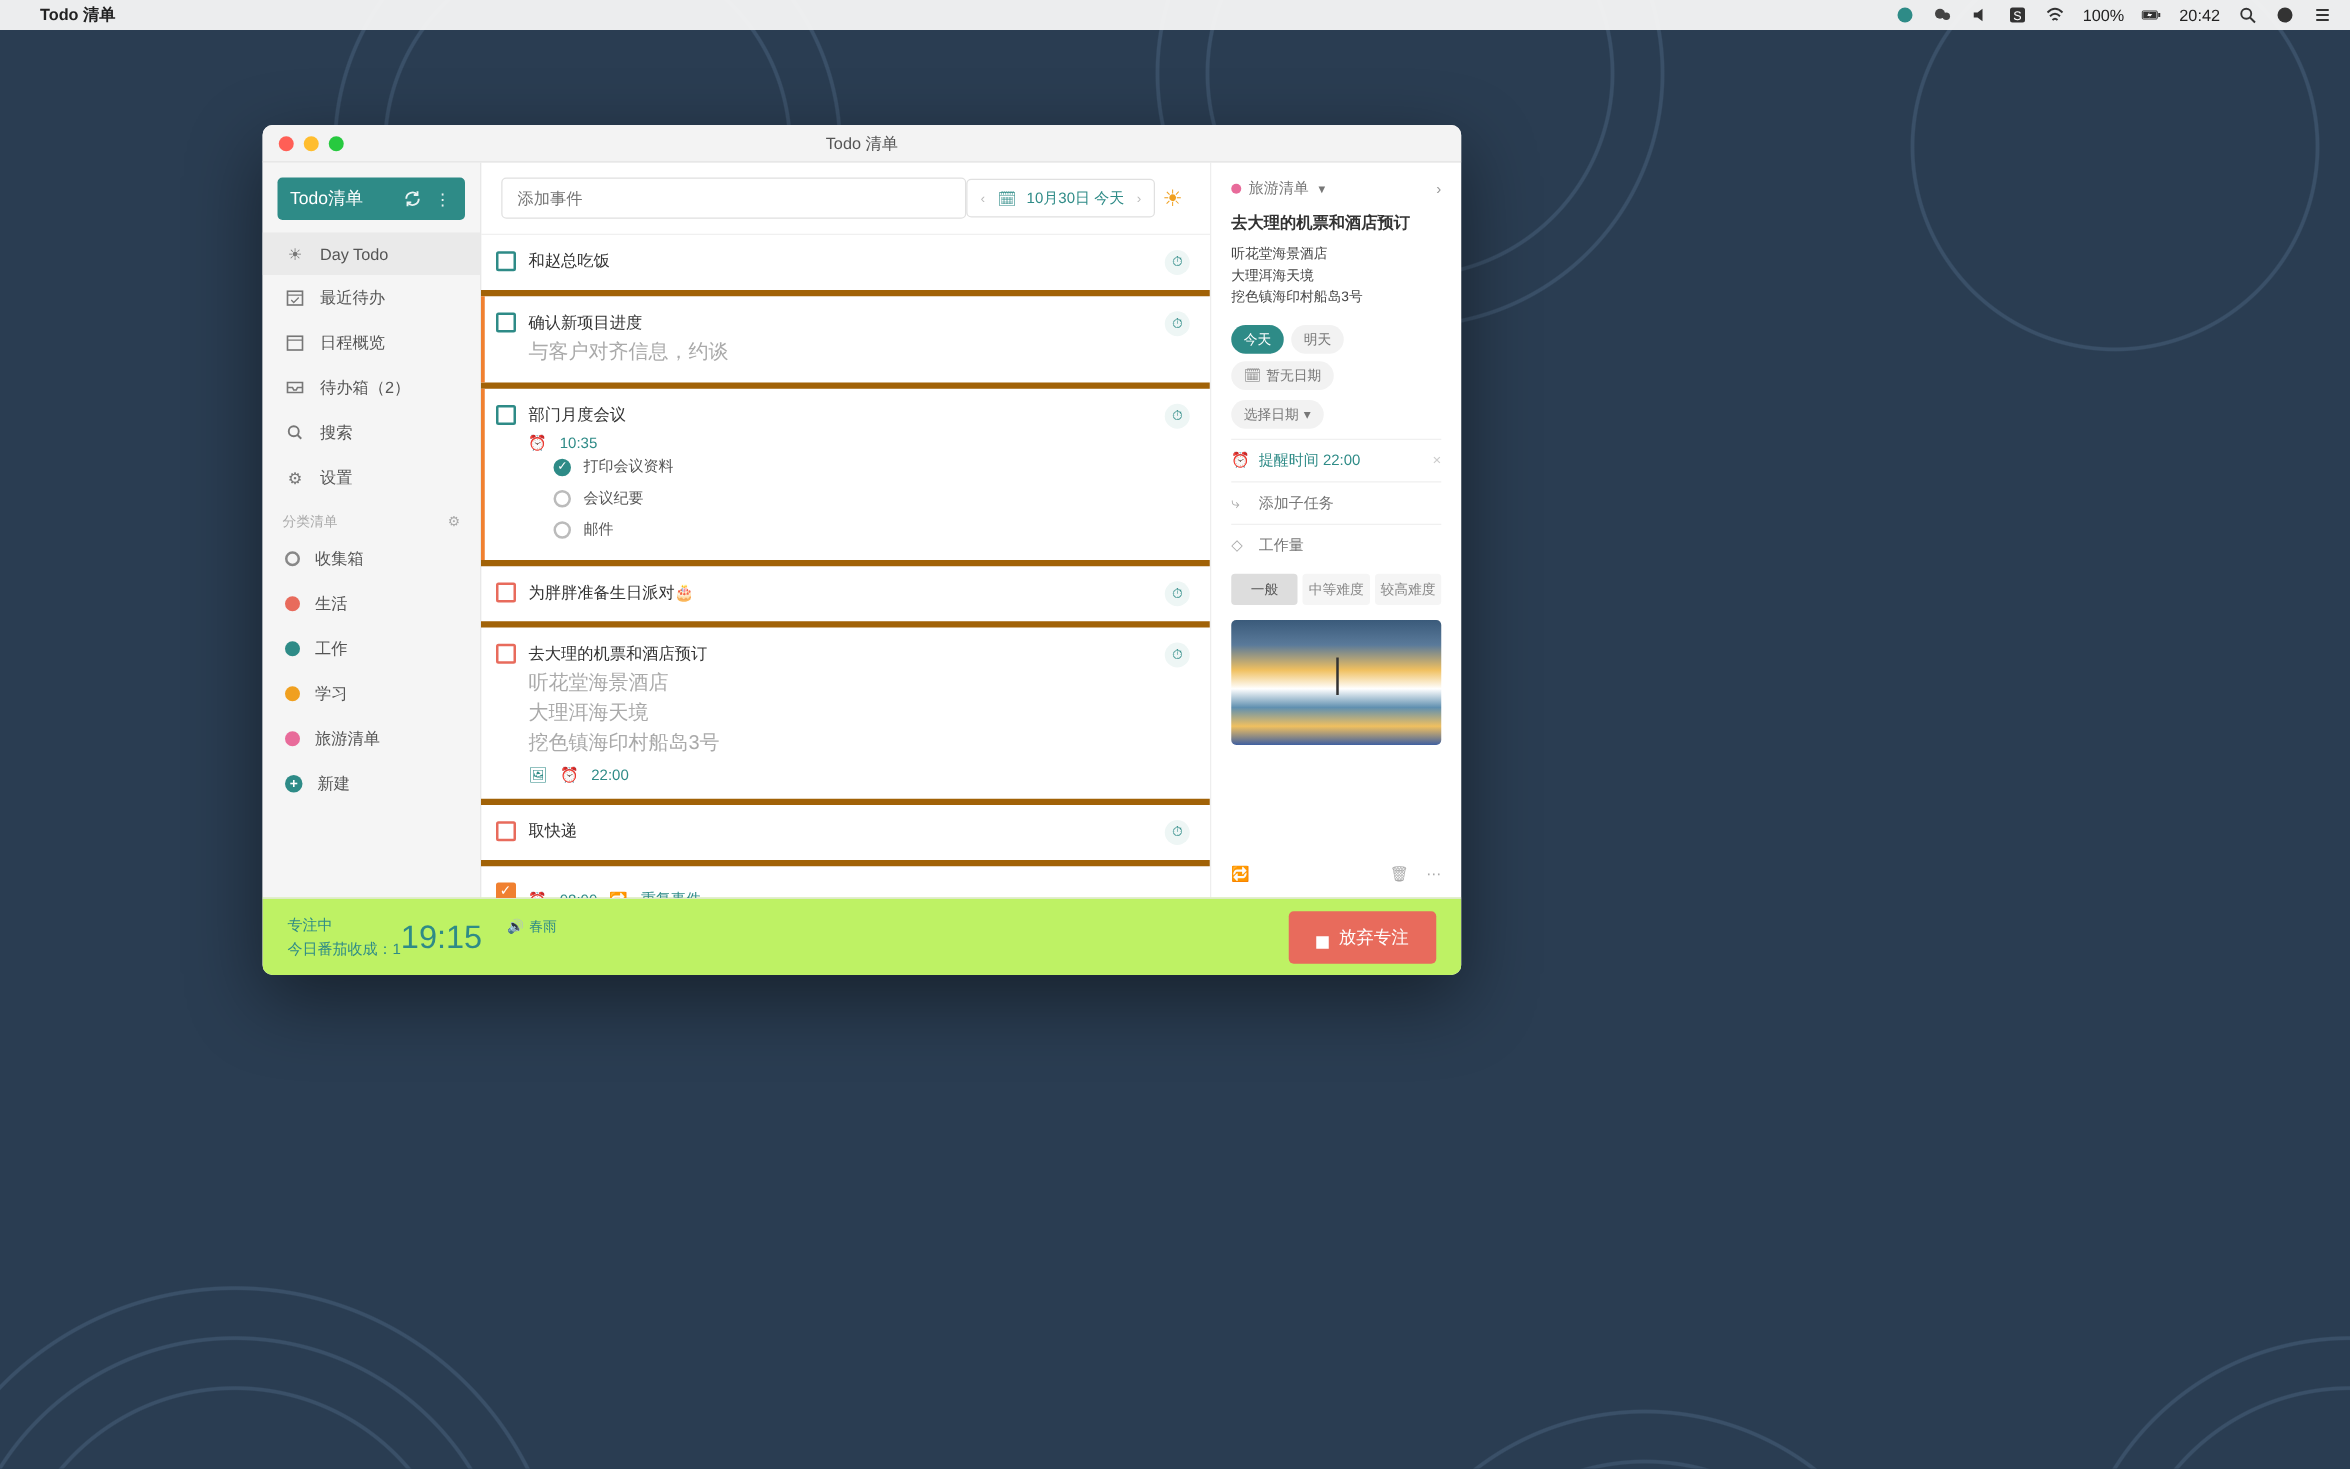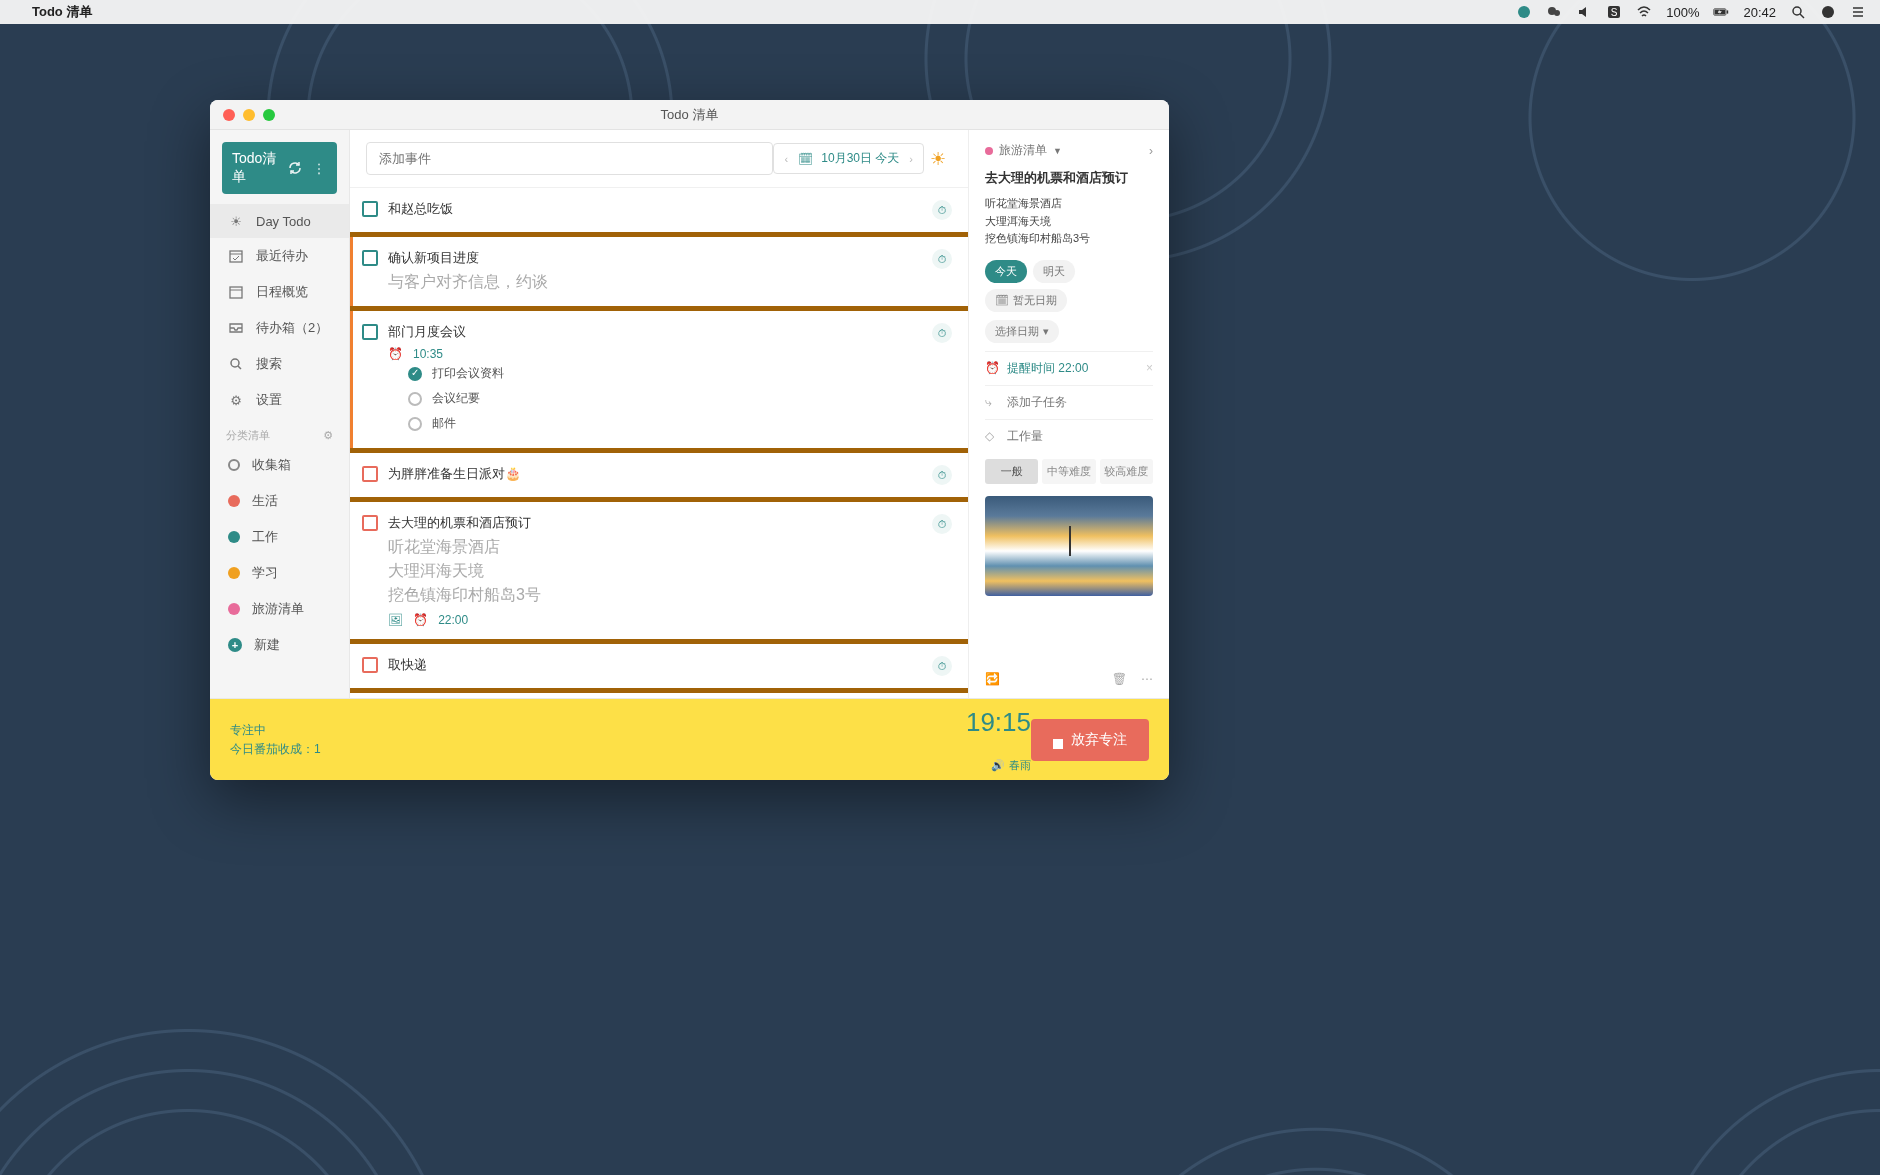--- a/index.html
+++ b/index.html
@@ -29,21 +29,21 @@
 .window { position:absolute; top:100px; left:210px; width:959px; height:680px; background:#fff; border-radius:8px; box-shadow:0 20px 60px rgba(0,0,0,.45); overflow:hidden; display:flex; flex-direction:column; }
 .titlebar { height:30px; background:#f3f3f3; border-bottom:1px solid #e3e3e3; display:flex; align-items:center; position:relative; }
 .traffic { display:flex; gap:8px; padding-left:13px; }
 .traffic span { width:12px; height:12px; border-radius:50%; display:block; }
 .tl-close{background:#ff5f56;} .tl-min{background:#ffbd2e;} .tl-max{background:#27c93f;}
 .titlebar .title { position:absolute; left:0; right:0; text-align:center; font-size:13px; color:#555; pointer-events:none; }
 
 .body { flex:1; display:flex; min-height:0; }
 
 
-.sidebar { width:140px; background:#f5f5f5; border-right:1px solid #e8e8e8; display:flex; flex-direction:column; font-size:13px; color:#555; overflow-y:auto; }
+.sidebar { width:175px; background:#f5f5f5; border-right:1px solid #e8e8e8; display:flex; flex-direction:column; font-size:13px; color:#555; overflow-y:auto; }
 .side-header { margin:12px 12px 10px; background:#2e8b87; color:#fff; border-radius:4px; display:flex; align-items:center; padding:8px 10px; gap:8px; }
 .side-header .txt { flex:1; font-size:14px; }
 .side-header .ico { width:16px; height:16px; display:flex; align-items:center; justify-content:center; opacity:.9; }
 .side-item { display:flex; align-items:center; gap:12px; padding:9px 18px; cursor:pointer; color:#555; }
 .side-item.active { background:#eaeaea; }
 .side-item .ico { width:16px; height:16px; color:#777; display:flex; align-items:center; justify-content:center; }
 .side-section { display:flex; align-items:center; padding:10px 16px 4px; font-size:11px; color:#aaa; }
 .side-section .gear { margin-left:auto; }
 .cat-dot { width:12px; height:12px; border-radius:50%; }
 .cat-ring { width:12px; height:12px; border-radius:50%; border:2px solid #888; }
@@ -90,23 +90,23 @@
 .detail-row.plain .ico { color:#aaa; }
 .diff-row { display:flex; gap:4px; margin-top:6px; }
 .diff { flex:1; text-align:center; padding:5px 0; font-size:11px; background:#f5f5f5; border-radius:3px; color:#888; }
 .diff.active { background:#ddd; color:#555; }
 .thumb { width:100%; height:100px; border-radius:4px; margin-top:12px; background:linear-gradient(180deg,#3a5a7a 0%,#5a7a9a 20%,#f0c060 40%,#fff 55%,#6090b0 70%,#f0c060 85%,#4060a0 100%); position:relative; }
 .thumb::after { content:""; position:absolute; left:50%; top:30%; width:2px; height:30px; background:#333; }
 .detail-foot { margin-top:auto; display:flex; align-items:center; gap:14px; padding-top:12px; color:#aaa; }
 .detail-foot .sp { flex:1; }
 
 
-.focusbar { height:82px; background:#fde047; border-top:1px solid #e8e8e8; display:flex; align-items:center; padding:0 20px; font-size:12px; color:#2e8b87; }
+.focusbar { height:62px; background:#bef264; border-top:1px solid #e8e8e8; display:flex; align-items:center; padding:0 20px; font-size:12px; color:#2e8b87; }
 .focus-left { display:flex; flex-direction:column; gap:2px; }
-.focus-center { flex:1; display:flex; flex-direction:column; align-items:flex-end; gap:20px; }
+.focus-center { flex:1; display:flex; align-items:flex-start; gap:20px; }
 .focus-time { font-size:26px; font-weight:300; color:#2e8b87; }
 .focus-sound { font-size:11px; color:#2e8b87; display:flex; gap:4px; align-items:center; }
 .focus-btn { background:#e86b5c; color:#fff; border:none; border-radius:4px; padding:12px 22px; font-size:14px; display:flex; align-items:flex-end; gap:8px; }
 .focus-btn .sq { width:10px; height:10px; background:#fff; }
 
 svg { width:100%; height:100%; }
 </style>
 </head>
 <body>
 

